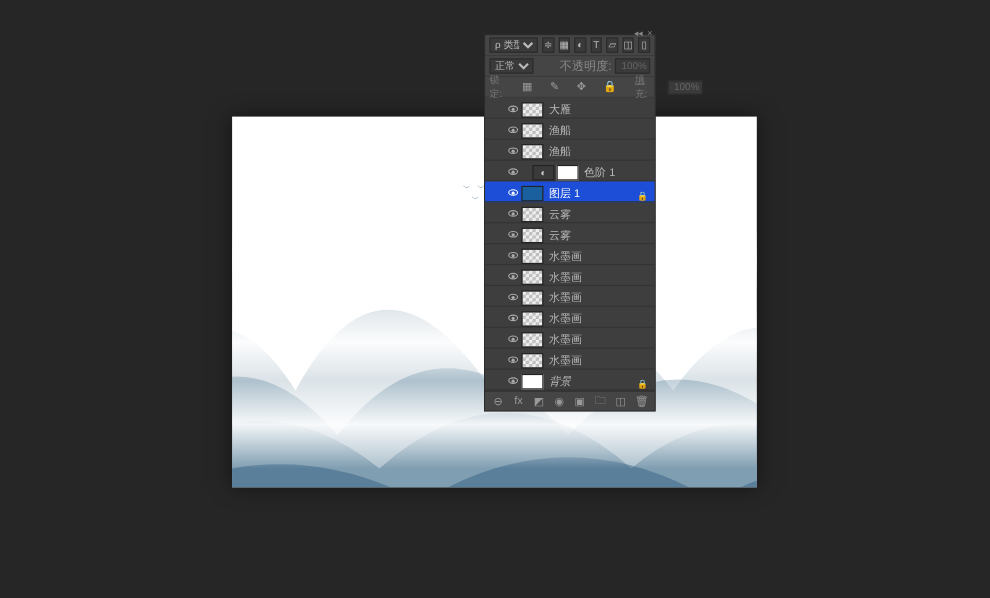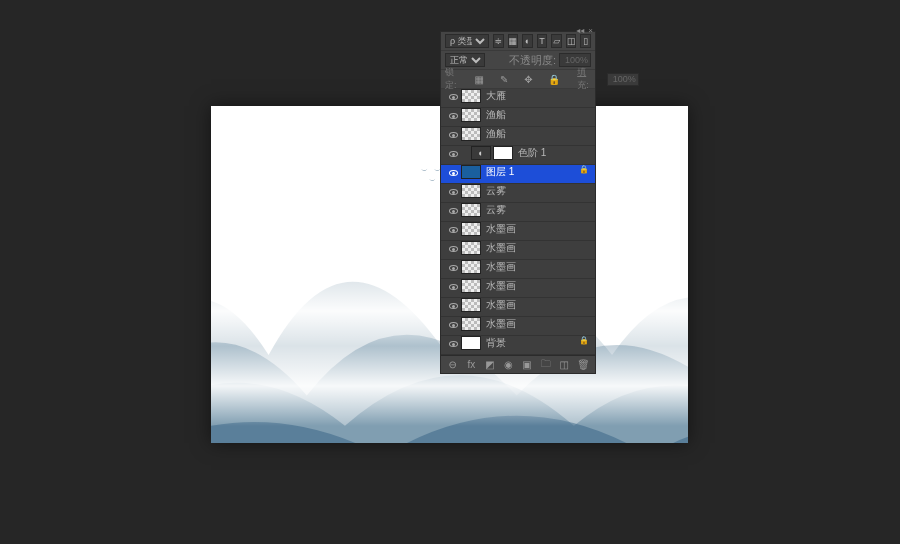--- a/index.html
+++ b/index.html
@@ -84,24 +84,24 @@
   .lock-row { gap:16px; color:#777; font-size:9px;justify-content:space-between; }
   .lock-row .lbl { margin-right:2px; }
   .lock-row .fill-lbl { margin-left:auto;text-decoration:underline; }
   .lock-row .field { width:32px; background:#3a3a3a; border:1px solid #2b2b2b; height:13px; font-size:9px; color:#666; text-align:right; padding-right:2px;}
 
   .layers {
     background:#3e3e3e;
     max-height: 400px;
   }
   .layer {
-    display:flex; align-items:flex-start;
+    display:flex; align-items:flex-end;
     height:19px;
     border-bottom:1px solid #333;
-    padding-left:4px;
+    padding-left:17px;
   }
   .layer.selected { background:#1d4ed8; color:#fff; }
   .vis {
     width:16px; height:16px; display:flex; align-items:center; justify-content:center;
   }
   .vis .eye {
     width:9px; height:6px; border:1px solid #aaa; border-radius:50%;
     position:relative;
   }
   .vis .eye::after{
@@ -306,21 +306,21 @@
         <div class="indent"></div>
         <div class="thumb checker"></div>
         <div class="lname">水墨画</div>
       </div>
       <div class="layer">
         <div class="vis">
           <span class="eye"></span>
         </div>
         <div class="indent"></div>
         <div class="thumb white"></div>
-        <div class="lname" style="">背景</div>
+        <div class="lname" style="font-style: italic;">背景</div>
         <div class="lock">🔒</div>
       </div>
     </div>
 
   <div class="empty"></div>
 
   <div class="footer" id="footer">
       <div class="fbtn">⊖</div>
       <div class="fbtn">fx</div>
       <div class="fbtn">◩</div>

